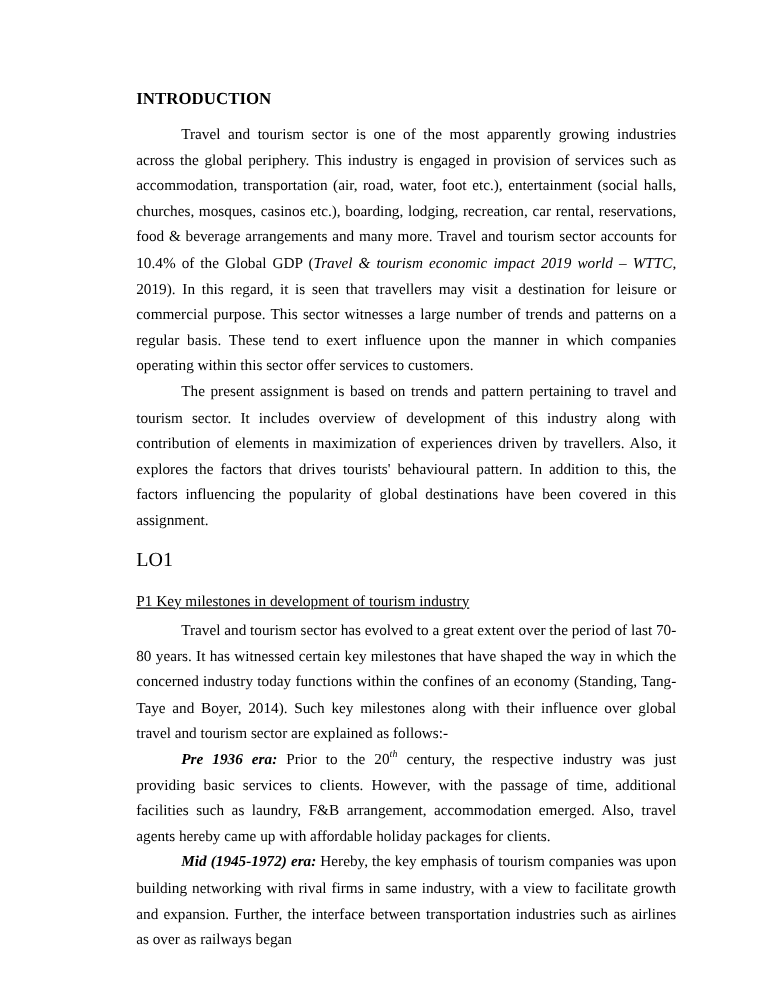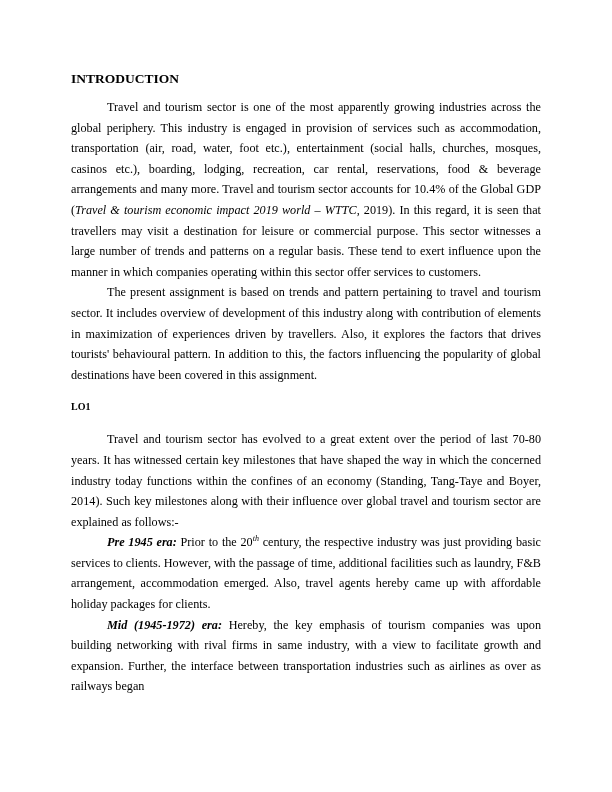--- a/index.html
+++ b/index.html
@@ -5,41 +5,41 @@
   html, body {
     margin: 0;
     padding: 0;
     background: #ffffff;
   }
   .page {
     width: 612px;
     height: 792px;
     background: #ffffff;
     box-sizing: border-box;
-    padding: 70px 71px 0 71px;
+    padding: 70px 71px 0 109px;
     font-family: "Liberation Serif", serif;
     font-size: 12.2px;
     color: #000000;
     overflow: hidden;
   }
   .h-main {
     font-weight: bold;
     font-size: 13.5px;
     margin: 0 0 9px 0;
     line-height: 18px;
   }
   .para {
     margin: 0;
     text-align: justify;
     text-indent: 36px;
     line-height: 20.6px;
   }
   .h-lo {
-    font-weight: bold;
-    font-size: 10px;
+    font-weight: normal;
+    font-size: 16px;
     margin: 13px 0 13px 0;
     line-height: 18px;
   }
   .subheading {
     margin: 0 0 3px 0;
     line-height: 20.6px;
     text-decoration: underline;
   }
   .seg-i { font-style: italic; }
   .seg-bi { font-weight: bold; font-style: italic; }
@@ -56,20 +56,21 @@
 <div class="page">
 
   <h2 class="h-main">INTRODUCTION</h2>
 
   <p class="para"><span>Travel and tourism sector is one of the most apparently growing industries across the global periphery. This industry is engaged in provision of services such as accommodation, transportation (air, road, water, foot etc.), entertainment (social halls, churches, mosques, casinos etc.), boarding, lodging, recreation, car rental, reservations, food &amp; beverage arrangements and many more. Travel and tourism sector accounts for 10.4% of the Global GDP (</span><span class="seg-i">Travel &amp; tourism economic impact 2019 world – WTTC</span><span>, 2019). In this regard, it is seen that travellers may visit a destination for leisure or commercial purpose. This sector witnesses a large number of trends and patterns on a regular basis. These tend to exert influence upon the manner in which companies operating within this sector offer services to customers.</span></p>
 
   <p class="para"><span>The present assignment is based on trends and pattern pertaining to travel and tourism sector. It includes overview of development of this industry along with contribution of elements in maximization of experiences driven by travellers. Also, it explores the factors that drives tourists' behavioural pattern. In addition to this, the factors influencing the popularity of global destinations have been covered in this assignment.</span></p>
 
   <h2 class="h-lo">LO1</h2>
 
+  <p class="subheading">P1 Key milestones in development of tourism industry</p>
 
   <p class="para"><span>Travel and tourism sector has evolved to a great extent over the period of last 70-80 years. It has witnessed certain key milestones that have shaped the way in which the concerned industry today functions within the confines of an economy (Standing, Tang-Taye and Boyer, 2014). Such key milestones along with their influence over global travel and tourism sector are explained as follows:-</span></p>
 
-  <p class="para"><span class="seg-bi">Pre 1945 era: </span><span>Prior to the 20</span><sup>th</sup><span> century, the respective industry was just providing basic services to clients. However, with the passage of time, additional facilities such as laundry, F&amp;B arrangement, accommodation emerged. Also, travel agents hereby came up with affordable holiday packages for clients.</span></p>
+  <p class="para"><span class="seg-bi">Pre 1936 era: </span><span>Prior to the 20</span><sup>th</sup><span> century, the respective industry was just providing basic services to clients. However, with the passage of time, additional facilities such as laundry, F&amp;B arrangement, accommodation emerged. Also, travel agents hereby came up with affordable holiday packages for clients.</span></p>
 
   <p class="para"><span class="seg-bi">Mid (1945-1972) era: </span><span>Hereby, the key emphasis of tourism companies was upon building networking with rival firms in same industry, with a view to facilitate growth and expansion. Further, the interface between transportation industries such as airlines as over as railways began</span></p>
 
 </div>
 
 </body></html>

